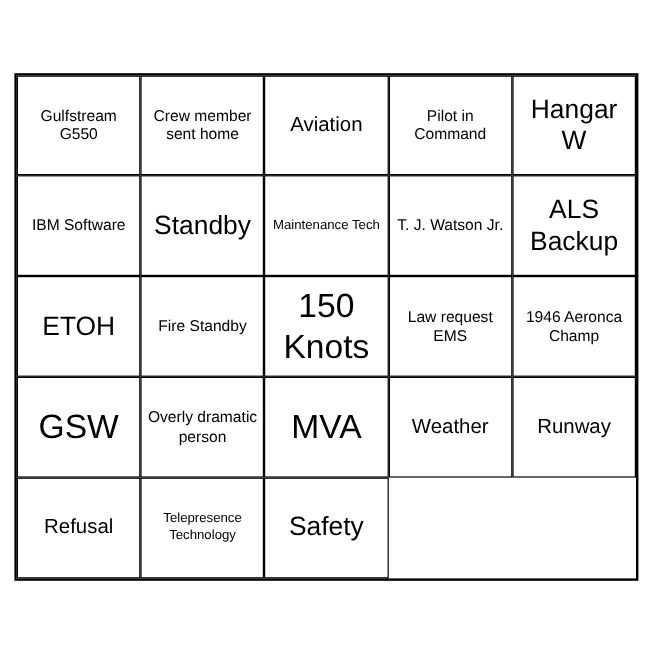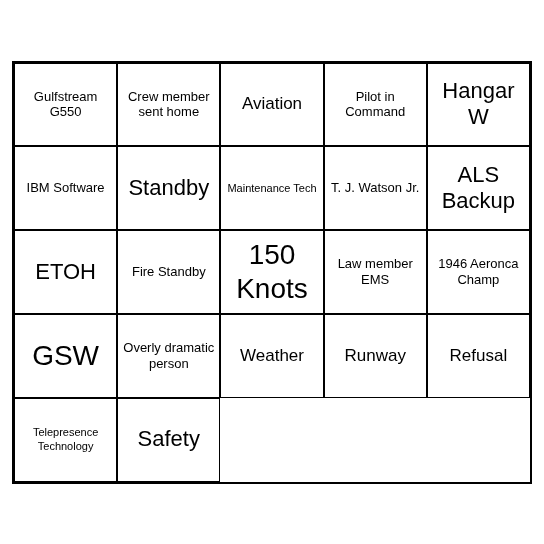--- a/index.html
+++ b/index.html
@@ -63,22 +63,23 @@
     <div class="bingo-cell">Pilot in Command</div>
     <div class="bingo-cell large-text">Hangar W</div>
     <div class="bingo-cell">IBM Software</div>
     <div class="bingo-cell large-text">Standby</div>
     <div class="bingo-cell small-text">Maintenance Tech</div>
     <div class="bingo-cell">T. J. Watson Jr.</div>
     <div class="bingo-cell large-text">ALS Backup</div>
     <div class="bingo-cell large-text">ETOH</div>
     <div class="bingo-cell">Fire Standby</div>
     <div class="bingo-cell xl-text">150 Knots</div>
-    <div class="bingo-cell">Law member EMS</div>
+    <div class="bingo-cell">Law request EMS</div>
     <div class="bingo-cell">1946 Aeronca Champ</div>
     <div class="bingo-cell xl-text">GSW</div>
     <div class="bingo-cell">Overly dramatic person</div>
+    <div class="bingo-cell xl-text">MVA</div>
     <div class="bingo-cell medium-text">Weather</div>
     <div class="bingo-cell medium-text">Runway</div>
     <div class="bingo-cell medium-text">Refusal</div>
     <div class="bingo-cell small-text">Telepresence Technology</div>
     <div class="bingo-cell large-text">Safety</div>
   </div>
 
 </body></html>

